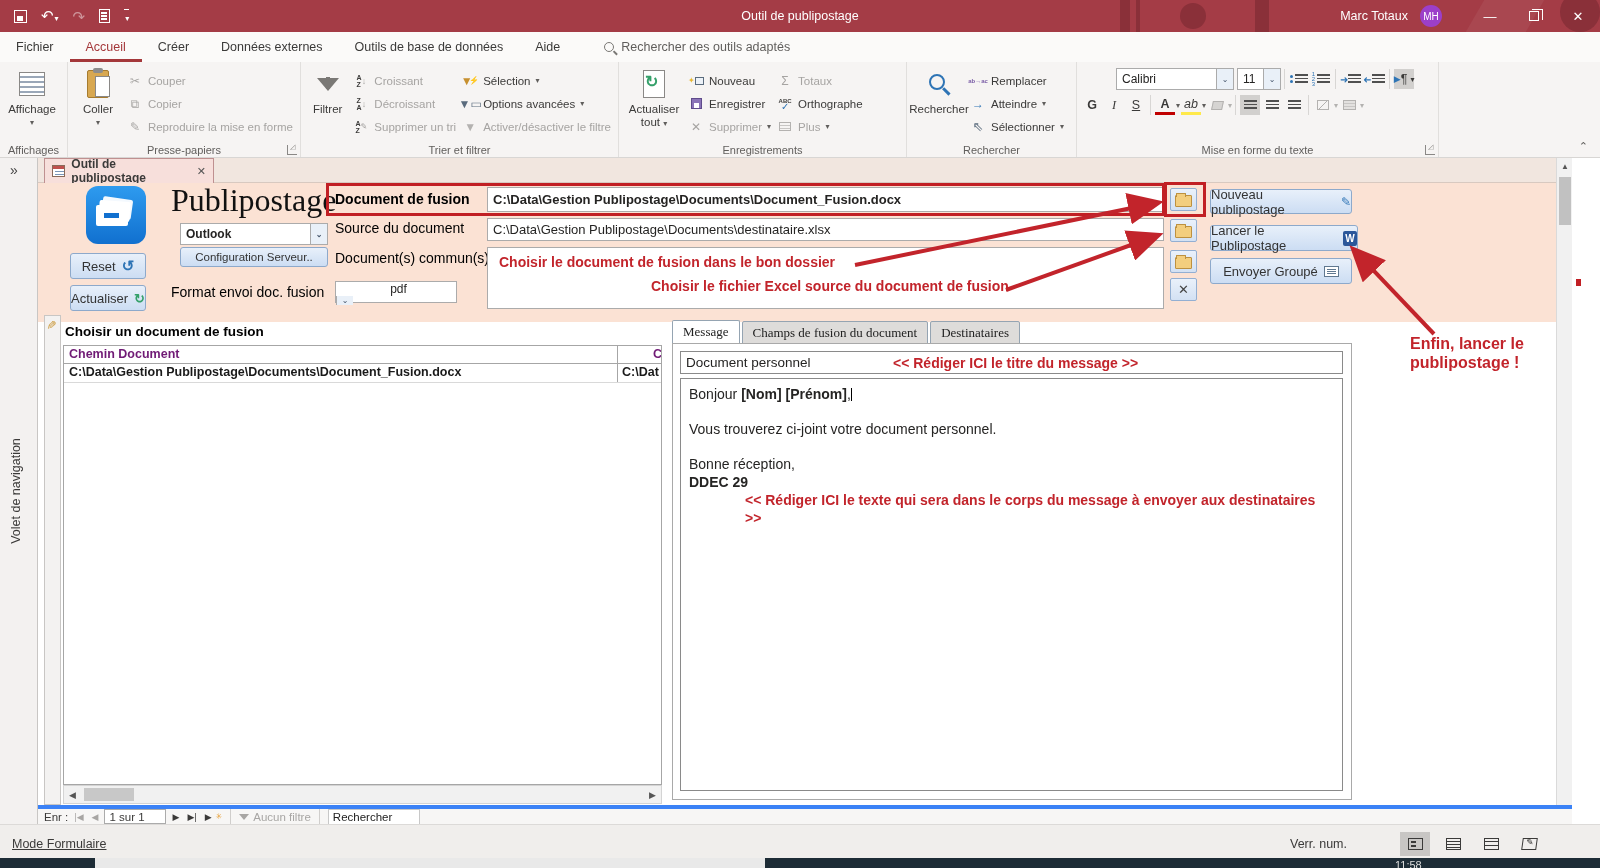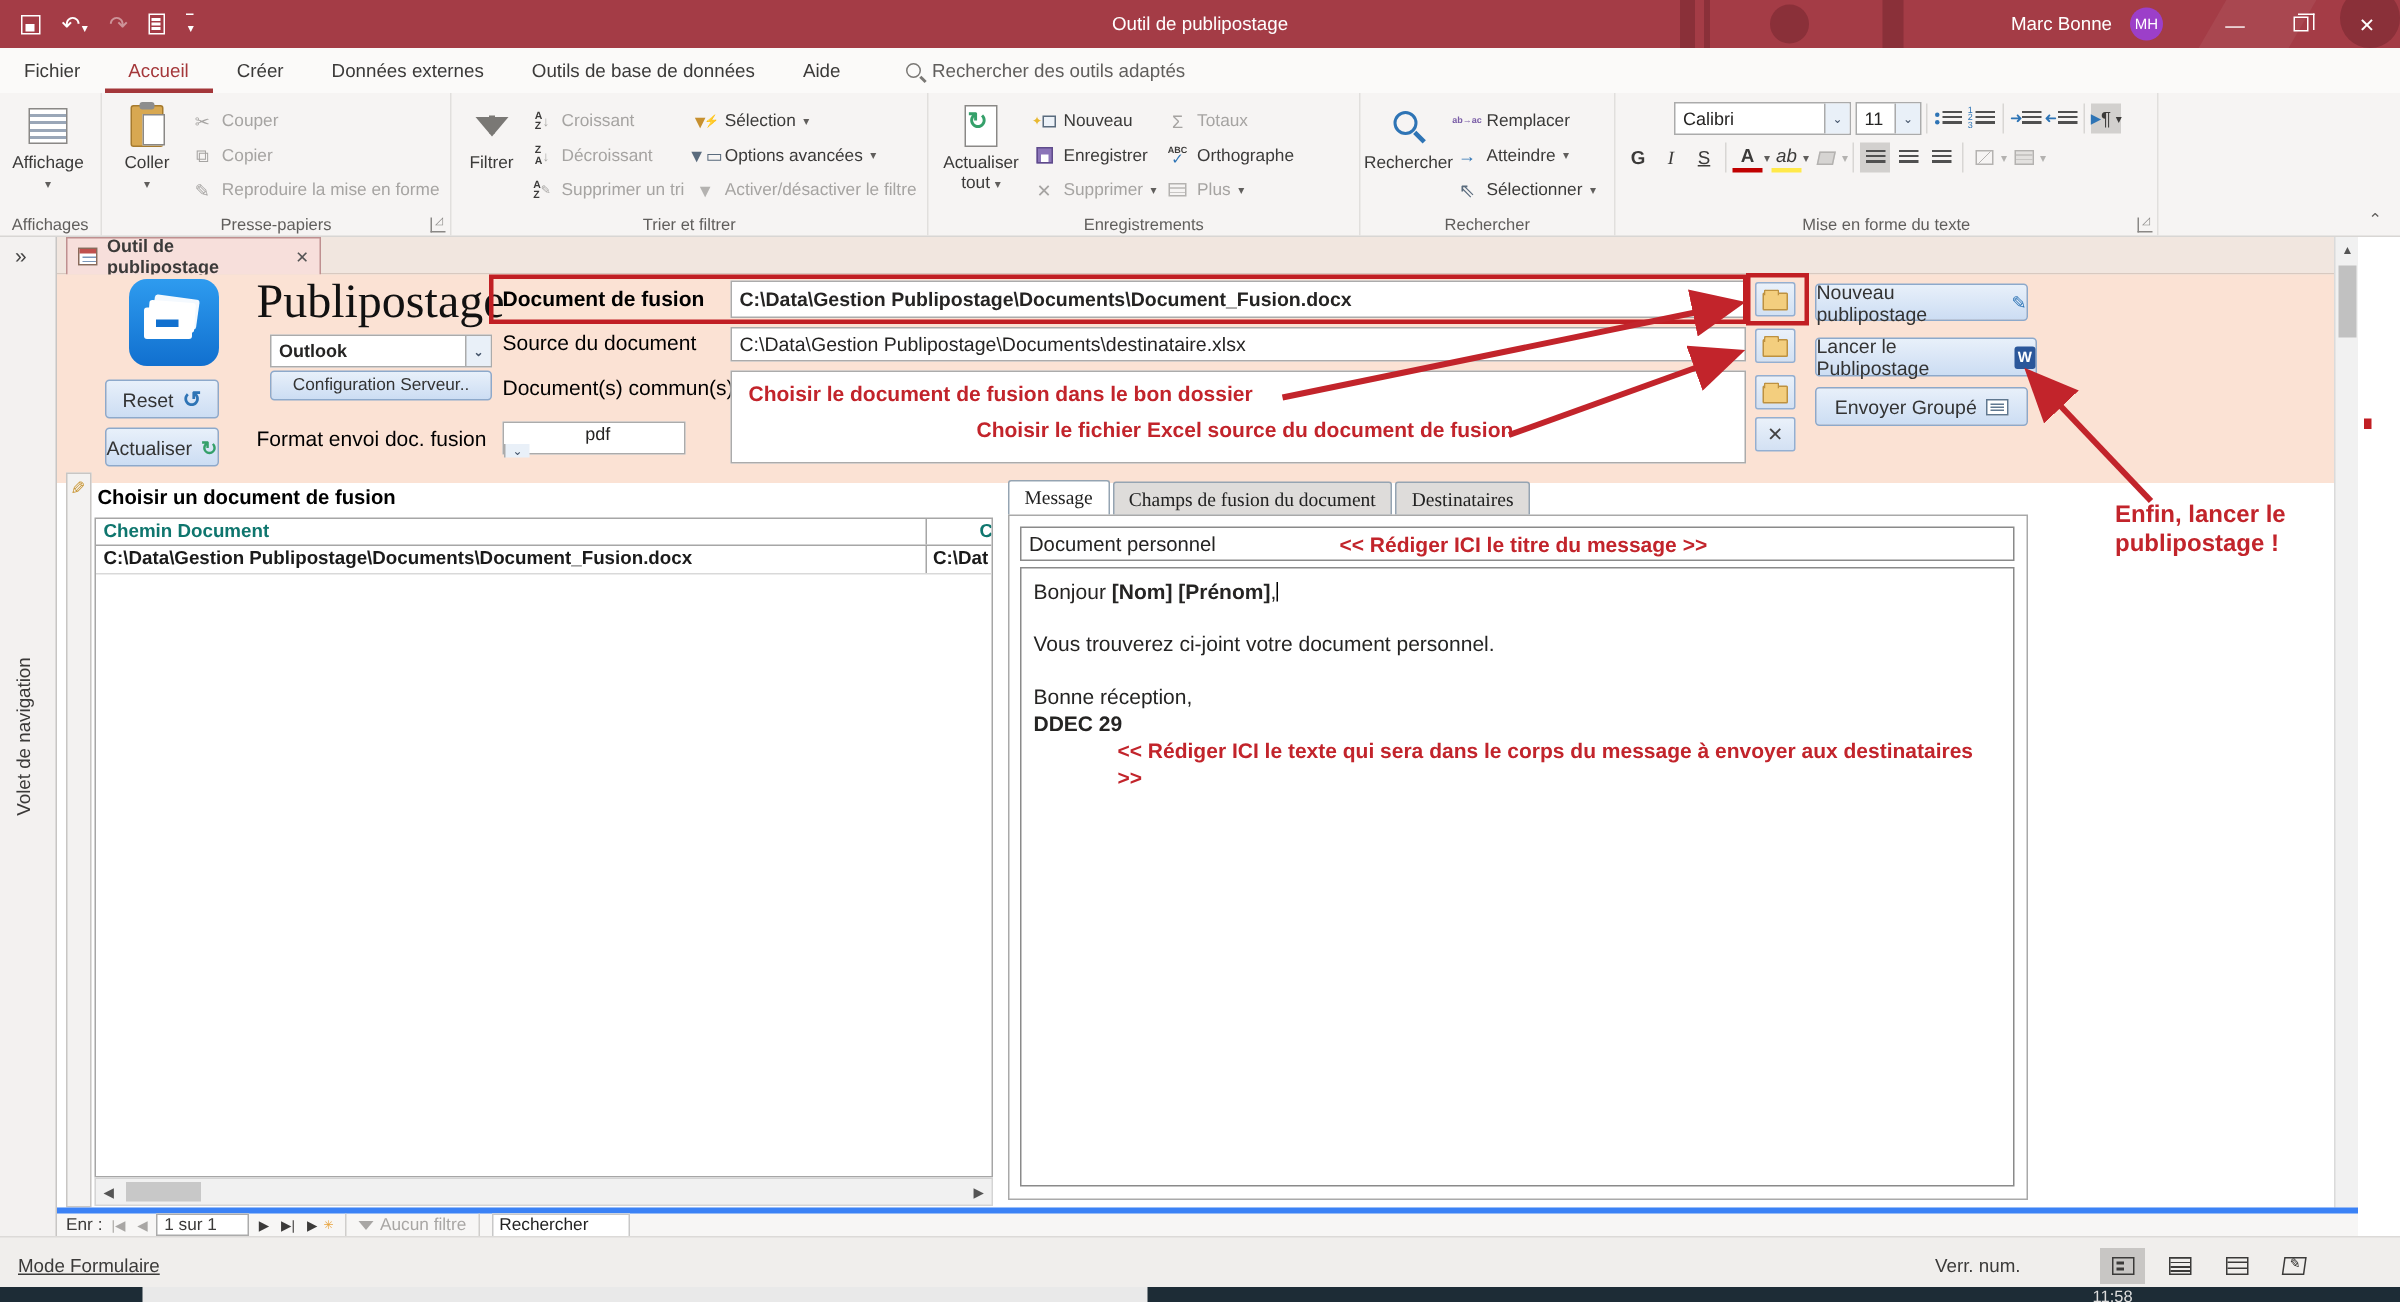--- a/index.html
+++ b/index.html
@@ -104,21 +104,21 @@
   .mailico:after { content:""; position:absolute; left:2px; top:2px; width:9px; height:1px; background:#607890; box-shadow:0 2px 0 #607890, 0 4px 0 #607890; }
   .redtext { color:#C2242B; font-weight:bold; }
   .commun-box { position:absolute; left:449px; top:89px; width:677px; height:62px; background:#fff; border:1px solid #ABABAB; }
   .ann { position:absolute; font-size:14px; }
 
   .recsel { position:absolute; left:6px; top:157px; width:17px; height:490px; background:#F3F2F1; border:1px solid #C8C6C4; }
   .recsel .pen { position:absolute; left:1px; top:2px; font-size:12px; color:#C89430; transform:rotate(90deg); }
 
   .list-head { position:absolute; left:27px; top:166px; font-size:13.5px; font-weight:bold; color:#000; }
   .doclist { position:absolute; left:25px; top:187px; width:599px; height:440px; background:#fff; border:1px solid #A6A6A6; overflow:hidden; }
-  .doclist .hdr { height:18px; border-bottom:1px solid #A6A6A6; display:flex; font-size:12.5px; font-weight:600; color:#0f766e;gap:31px; }
+  .doclist .hdr { height:18px; border-bottom:1px solid #A6A6A6; display:flex; font-size:12.5px; font-weight:600; color:#701a75;gap:31px; }
   .doclist .row { height:19px; border-bottom:1px solid #D9D9D9; display:flex; font-size:12.5px; font-weight:600; color:#1a1a1a; }
   .c1 { width:554px; padding:1px 0 0 5px; border-right:1px solid #A6A6A6; white-space:nowrap; overflow:hidden; }
   .c2 { flex:1; padding:1px 0 0 4px; white-space:nowrap; overflow:hidden; }
   .hscroll { position:absolute; left:25px; top:627px; width:599px; height:19px; background:#F1F1F1; border:1px solid #D4D4D4; display:flex; align-items:center; }
   .hscroll .arr { width:17px; text-align:center; font-size:9px; color:#555; }
   .hscroll .thumb { width:50px; height:13px; background:#C8C8C8; margin-left:3px; }
   .hscroll .sp { flex:1; }
 
   .msgtabs { position:absolute; left:634px; top:162px; height:24px; display:flex; align-items:flex-end; }
   .mtab { height:23px; display:flex; align-items:center; padding:0 10px; font-size:13px; font-family:"Liberation Serif", serif; border:1px solid #95A4B2; background:#DEDCDA; color:#222; margin-right:2px; border-radius:2px 2px 0 0; }
@@ -189,21 +189,21 @@
         </span>
       <span><span class="ic">↶</span><span class="sm-caret">▾</span></span>
       <span class="ic dim">↷</span>
       <span style="display:inline-block;width:11px;height:14px;border:1.5px solid #fff;position:relative;">
           <span style="position:absolute;left:1px;top:2px;width:6px;height:1.5px;background:#fff;box-shadow:0 3px 0 #fff,0 6px 0 #fff;"></span>
         </span>
       <span style="border-top:1.5px solid #fff;"><span class="sm-caret">▾</span></span>
     </div>
     <div class="tb-title">Outil de publipostage</div>
     <div class="tb-right">
-      <span class="tb-user">Marc Bonne</span>
+      <span class="tb-user">Marc Totaux</span>
       <span class="avatar">MH</span>
       <span class="winbtn">—</span>
       <span class="winbtn">
           <span class="restore-ic"></span>
         </span>
       <span class="winbtn">✕</span>
     </div>
   </div>
 
   <div class="tabrow">

